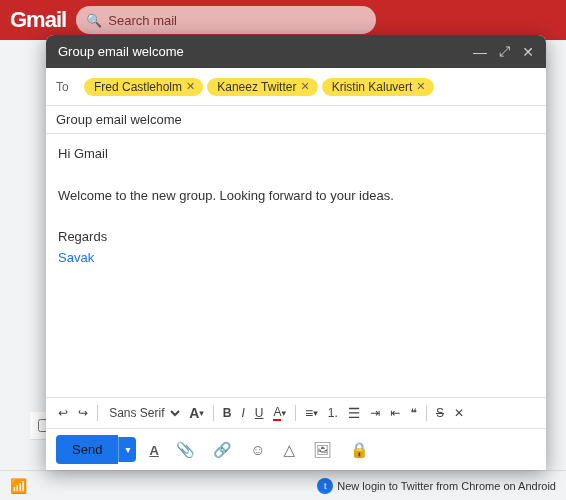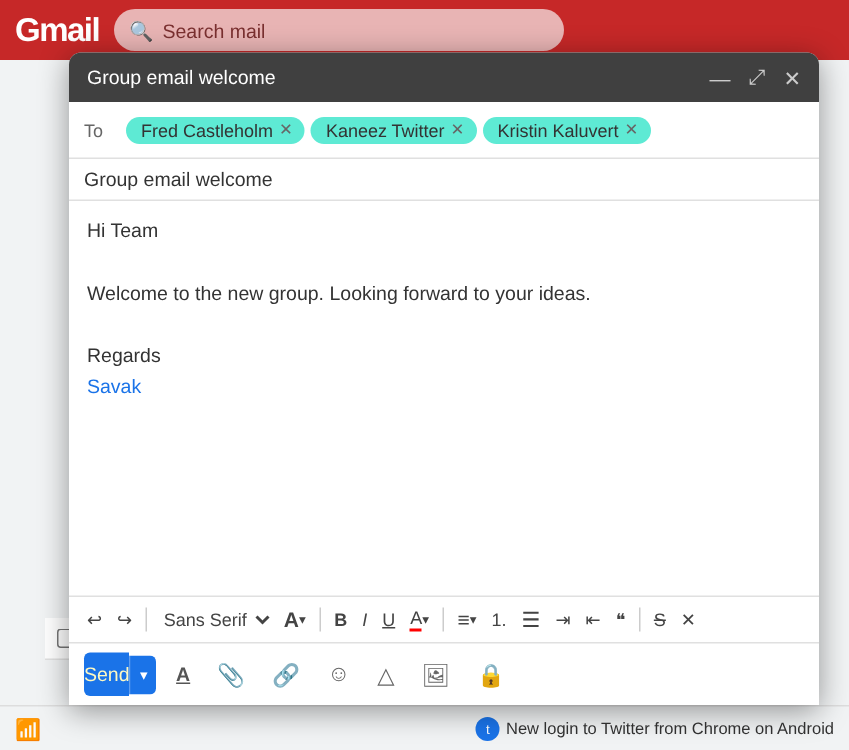--- a/index.html
+++ b/index.html
@@ -130,21 +130,21 @@
     }
 
     .to-label {
       color: #666;
       font-size: 12px;
       margin-right: 4px;
       min-width: 20px;
     }
 
     .recipient-chip {
-      background: #5eead4;
+      background: #fde047;
       border-radius: 12px;
       padding: 2px 8px 2px 10px;
       font-size: 12px;
       display: flex;
       align-items: center;
       gap: 4px;
       color: #333;
     }
 
     .recipient-chip .close {
@@ -232,23 +232,23 @@
       border-top: 1px solid #e0e0e0;
     }
 
     .send-group {
       display: flex;
       align-items: center;
     }
 
     .send-btn {
       background: #1a73e8;
-      color: #fef9c3;
+      color: #0f172a;
       border: none;
-      padding: 7px 0;
+      padding: 7px 16px;
       border-radius: 4px 0 0 4px;
       font-size: 13px;
       font-weight: 500;
       cursor: pointer;
     }
 
     .send-dropdown {
       background: #1a73e8;
       color: white;
       border: none;
@@ -372,21 +372,21 @@
         <span>Kristin Kaluvert</span>
         <span class="close">✕</span>
       </div>
     </div>
 
     <div class="subject-field">
       <span>Group email welcome</span>
     </div>
 
     <div class="email-body">
-      <p class="body-line">Hi Team</p>
+      <p class="body-line">Hi Gmail</p>
       <p class="body-line">&nbsp;</p>
       <p class="body-line">Welcome to the new group. Looking forward to your ideas.</p>
       <p class="body-line">&nbsp;</p>
       <p class="body-line">Regards</p>
       <p class="body-line"><span class="link">Savak</span></p>
     </div>
 
     <div class="compose-toolbar">
 
       <button class="toolbar-btn">

